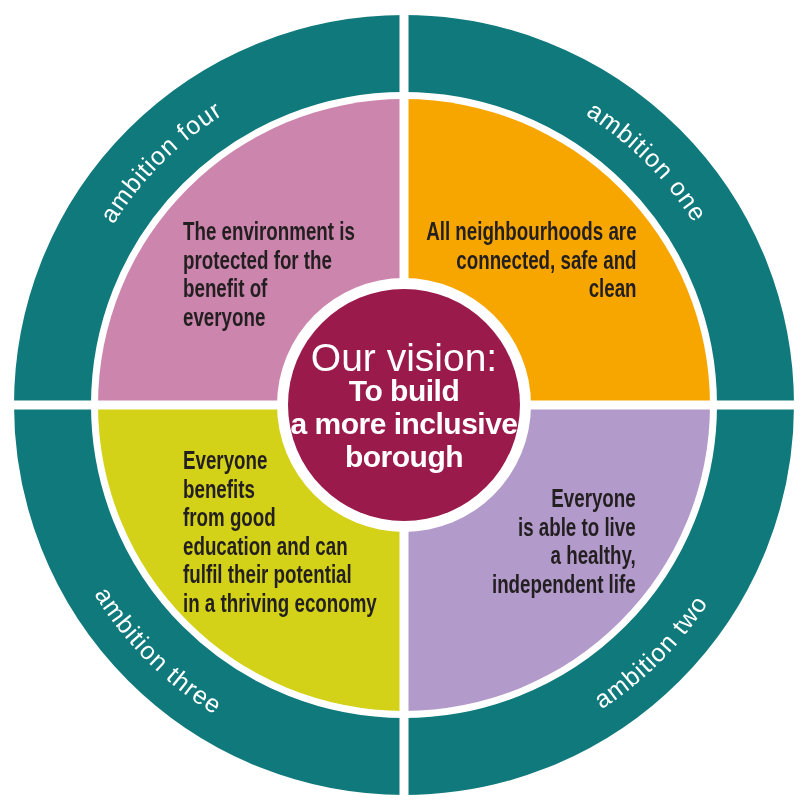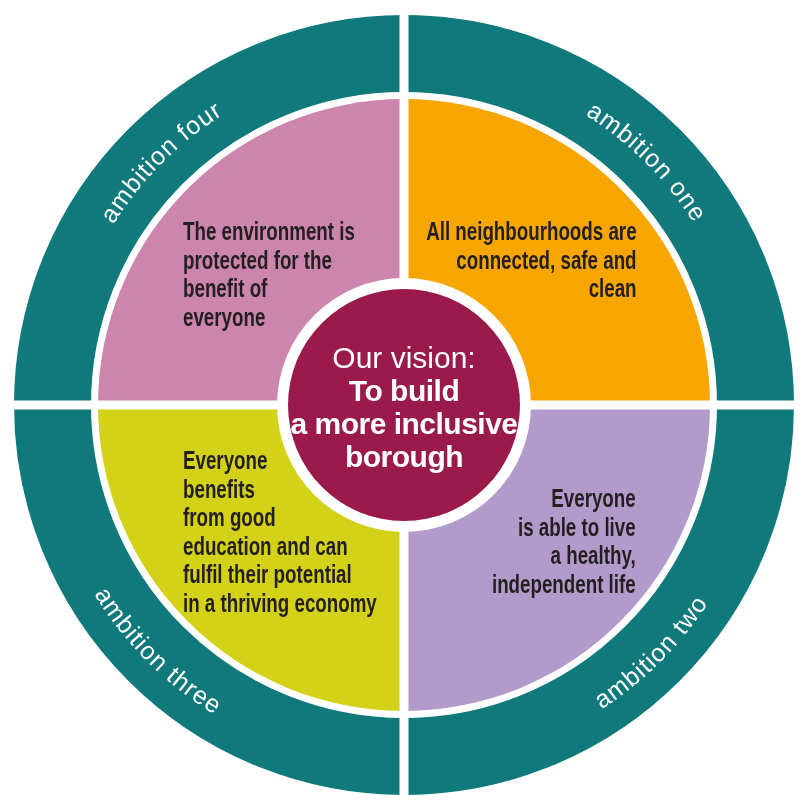--- a/index.html
+++ b/index.html
@@ -40,21 +40,21 @@
 
   .vision-block {
     position: absolute;
     left: 204px;
     top: 341px;
     width: 400px;
     text-align: center;
     color: #ffffff;
   }
   .vision-label {
-    font-size: 30px;
+    font-size: 39px;
     font-weight: 400;
     line-height: 33px;
     white-space: pre-line;
   }
   .vision-statement {
     font-size: 30px;
     font-weight: 700;
     line-height: 33px;
     letter-spacing: -0.5px;
     white-space: pre-line;

